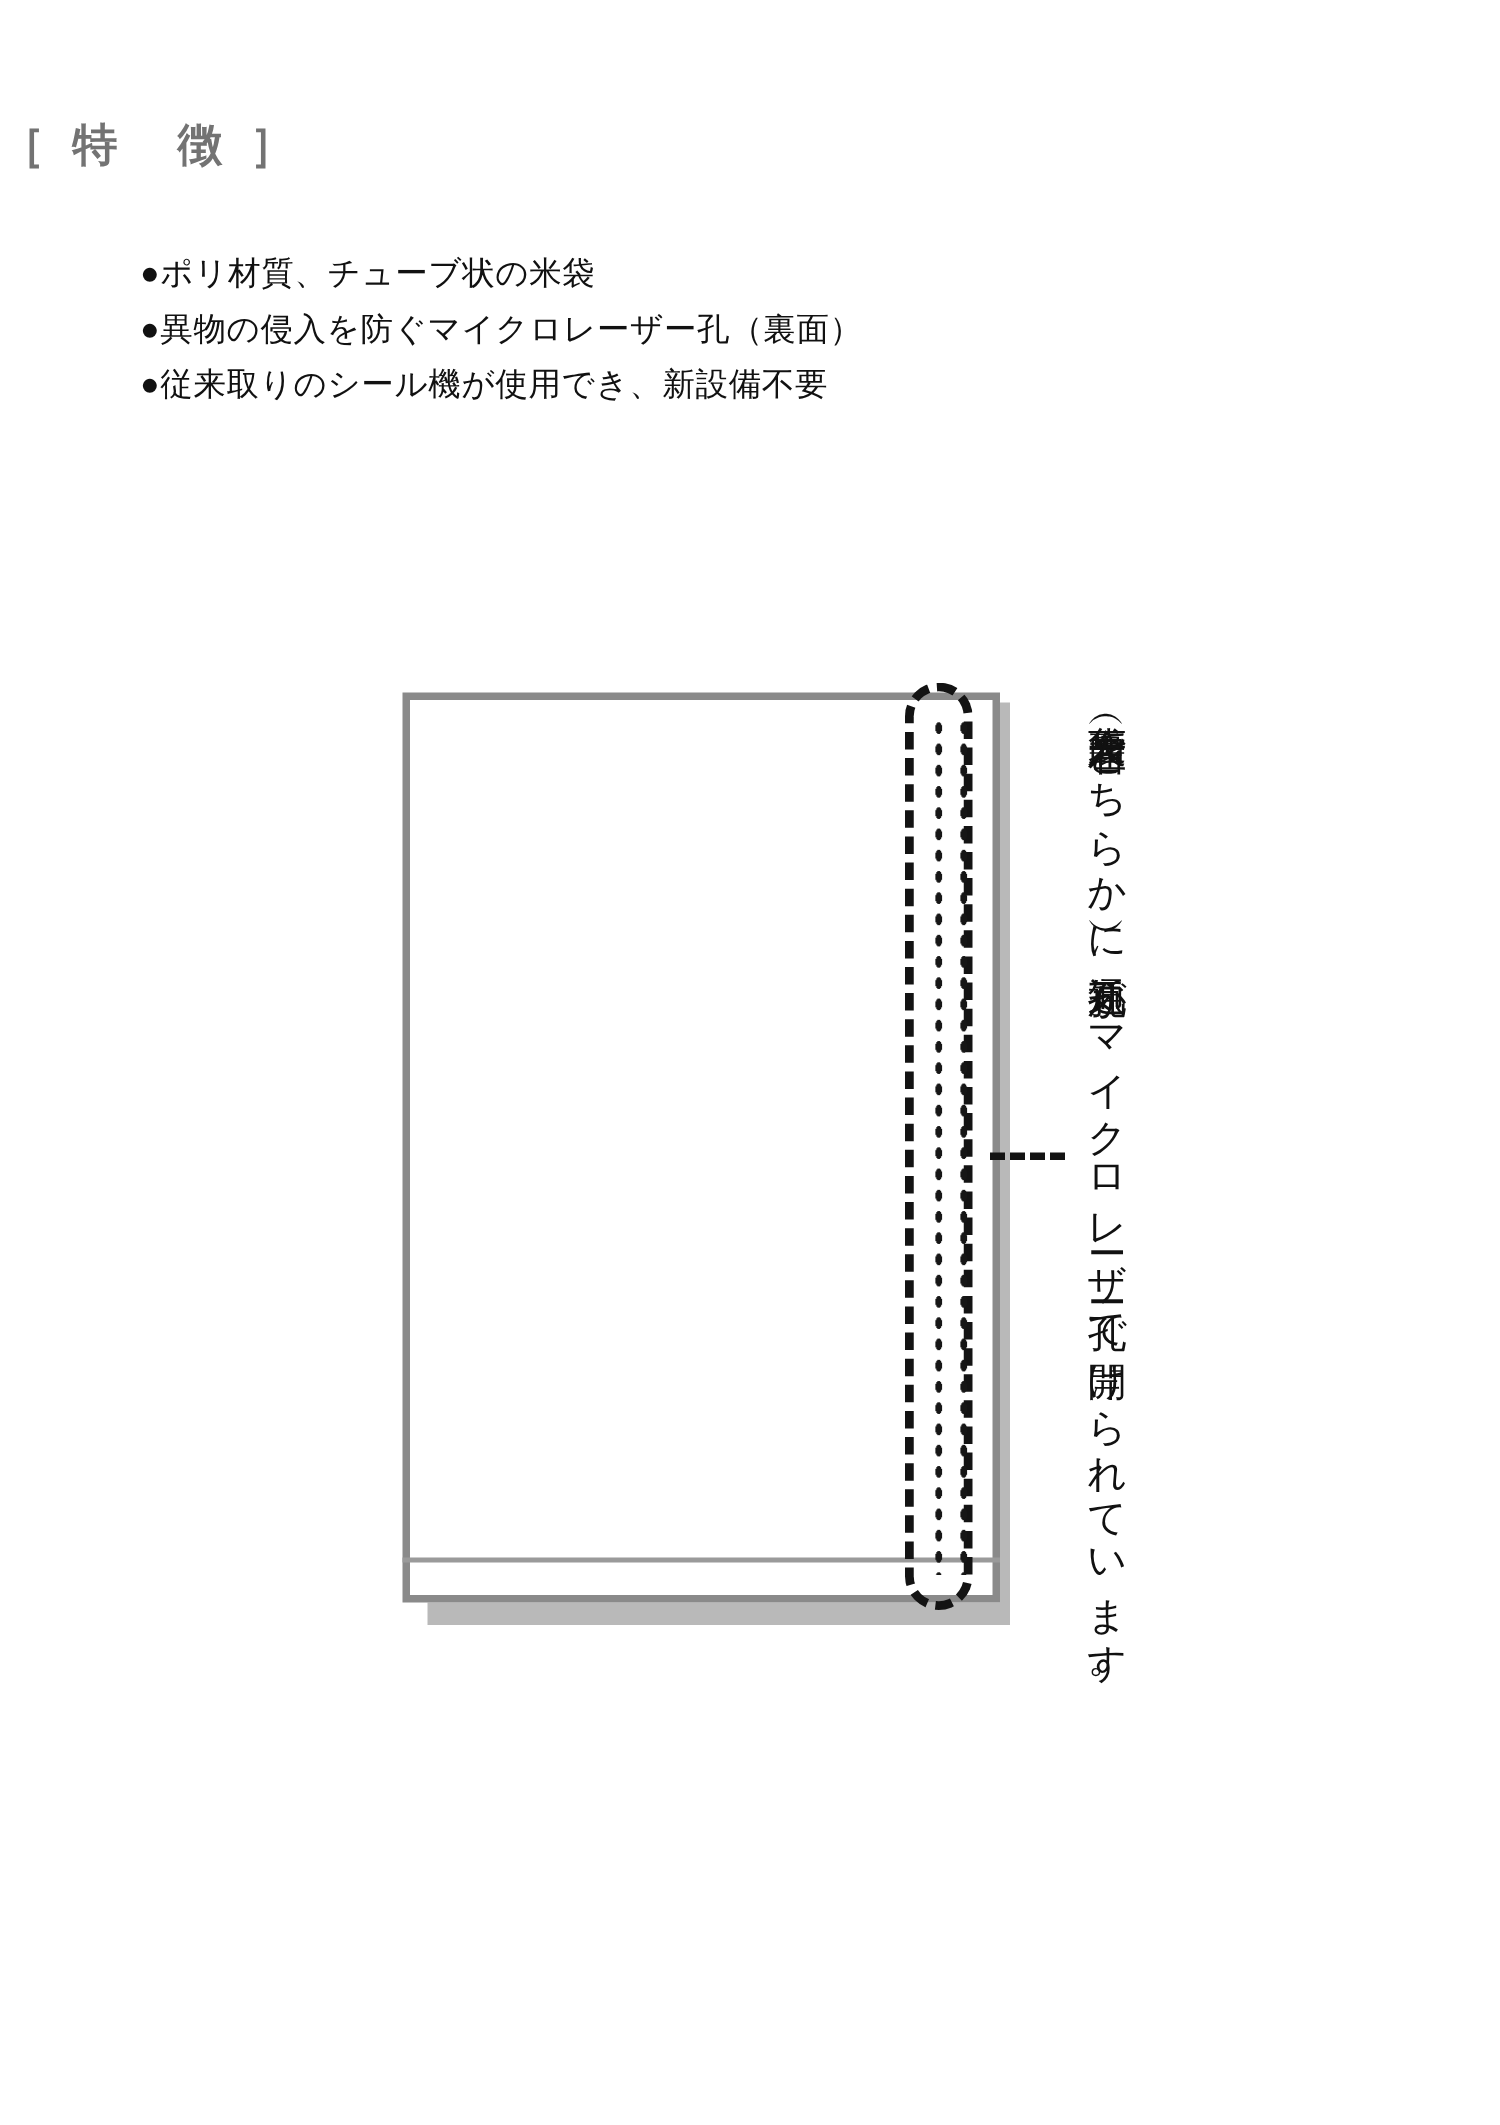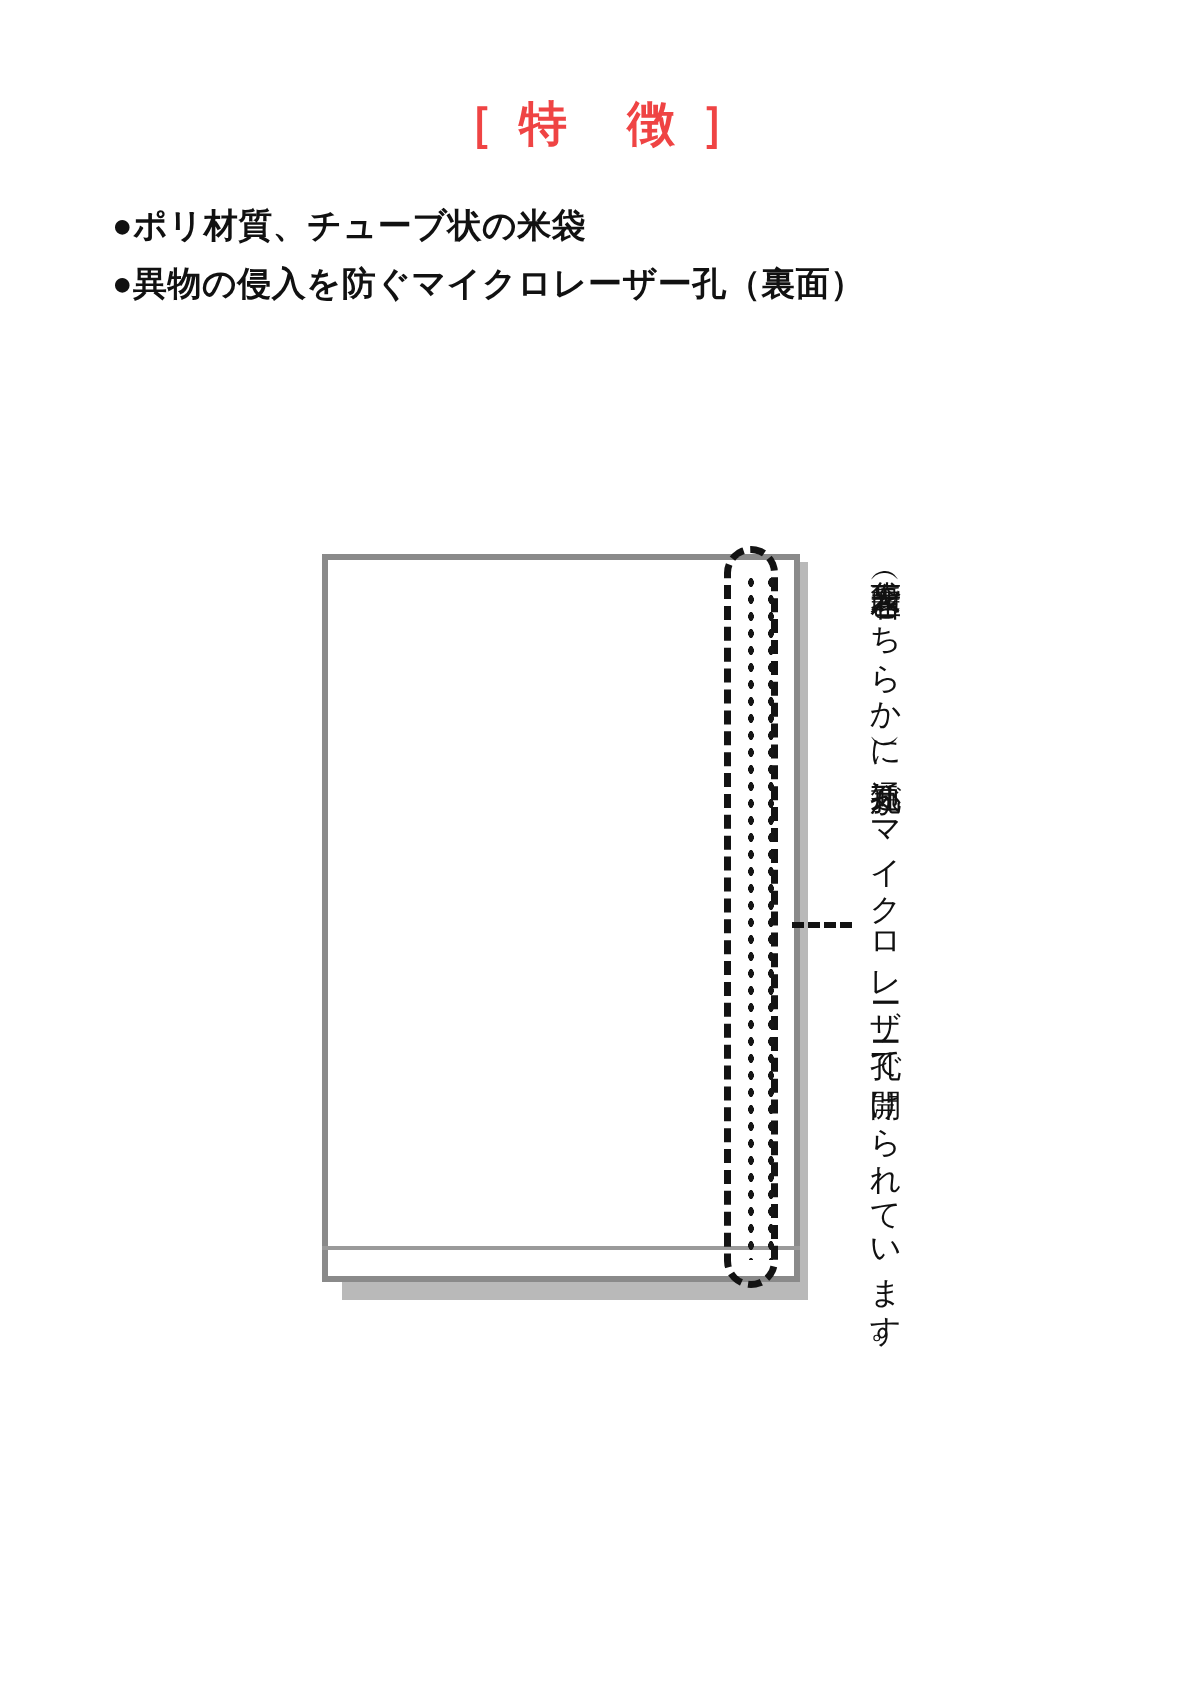--- a/index.html
+++ b/index.html
@@ -15,38 +15,38 @@
     color: #1a1a1a;
     overflow: hidden;
   }
 
   
   .page-title {
     position: absolute;
     left: 0;
     top: 92px;
     width: 1200px;
-    text-align: center;
-    font-size: 48px;
+    text-align: left;
+    font-size: 36px;
     font-weight: 700;
     letter-spacing: 6px;
-    color: #ef4444;
+    color: #737373;
   }
 
   
   .feature-list {
     position: absolute;
     left: 112px;
     top: 196px;
     width: 920px;
   }
   .feature-line {
-    font-size: 34px;
+    font-size: 26px;
     line-height: 1.72;
-    font-weight: 700;
+    font-weight: 400;
     color: #111111;
     letter-spacing: 0.5px;
     white-space: nowrap;
   }
   .feature-line.indented {
     padding-left: 34px;
   }
 
   
   .diagram {
@@ -142,20 +142,21 @@
   }
 </style>
 </head>
 <body>
 
 <div class="page-title">［ 特　徴 ］</div>
 
 <div class="feature-list">
   <div class="feature-line">●ポリ材質、チューブ状の米袋</div>
   <div class="feature-line">●異物の侵入を防ぐマイクロレーザー孔（裏面）</div>
+  <div class="feature-line">●従来取りのシール機が使用でき、新設備不要</div>
 </div>
 
 <div class="diagram">
   <div class="bag-shadow"></div>
   <div class="bag-body"></div>
   <div class="bag-seal"></div>
   <div class="hole-capsule"></div>
   <div class="hole-dots"></div>
   <div class="hole-dots second"></div>
   <div class="leader-line"></div>

